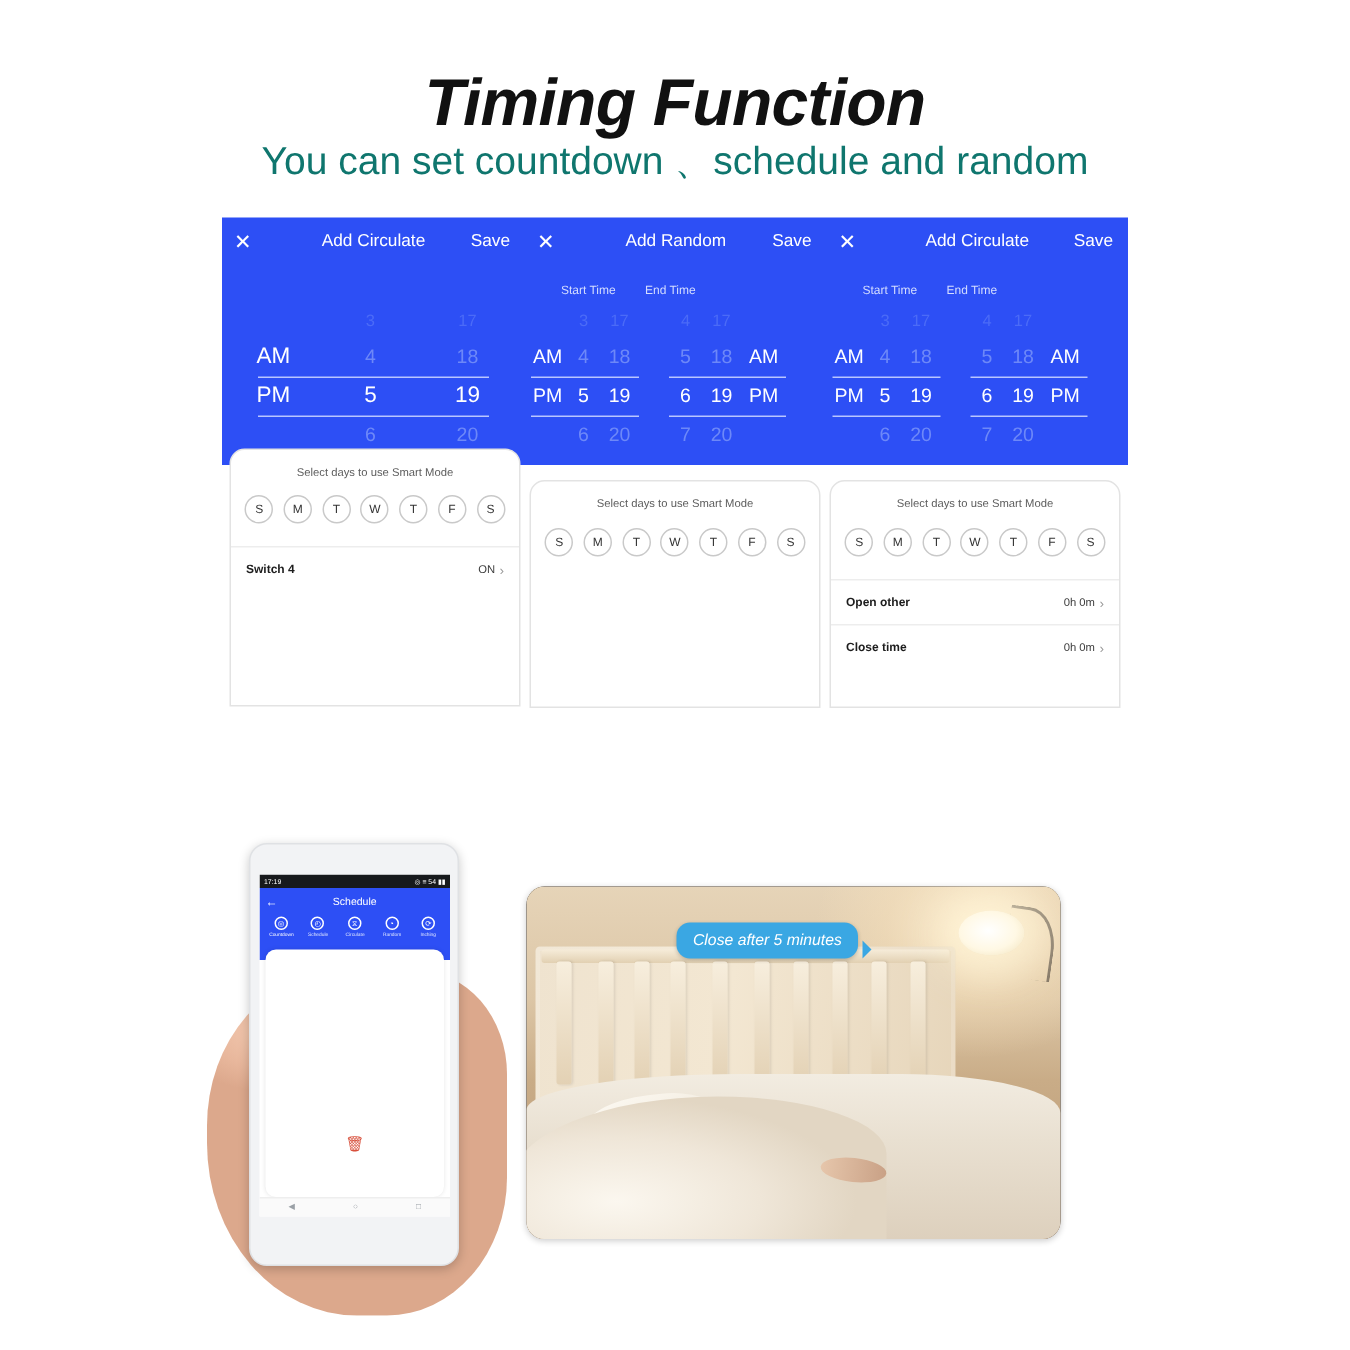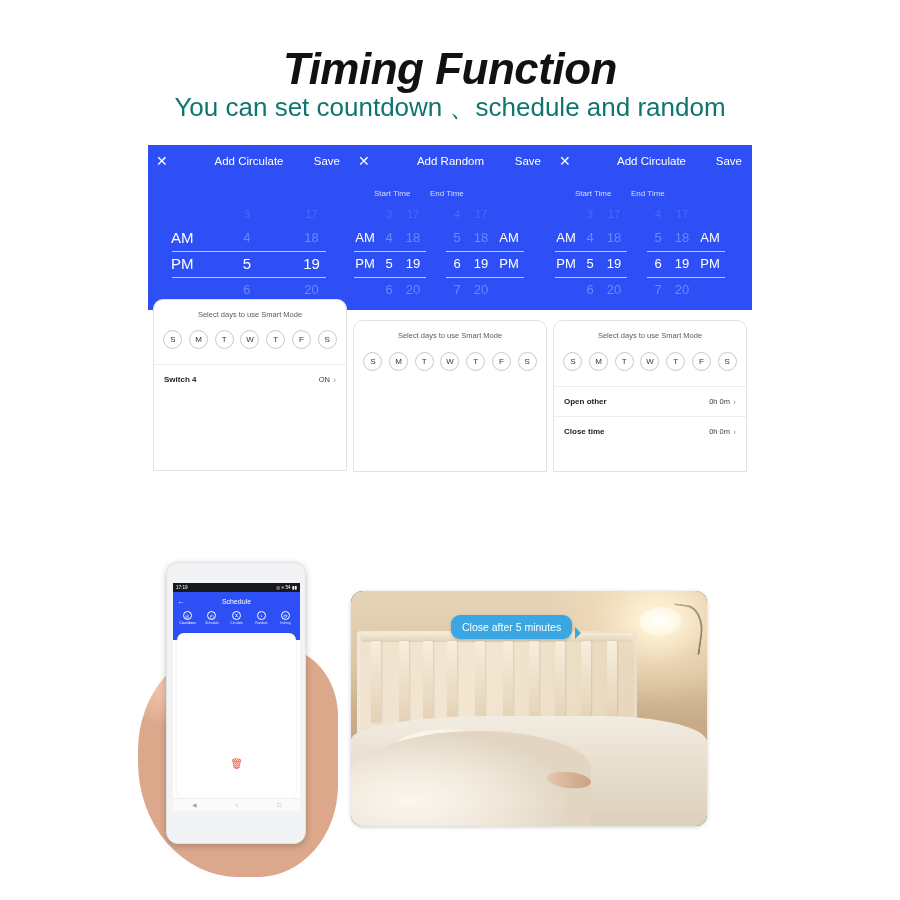--- a/index.html
+++ b/index.html
@@ -232,21 +232,21 @@
     box-shadow:0 0 26px 12px rgba(255,245,215,0.70);
   }
   #lamp-arm{
     position:absolute;right:4px;top:14px;width:30px;height:46px;
     border-top:2px solid #5b5248;border-right:2px solid #5b5248;
     border-radius:0 60% 0 0;transform:rotate(8deg);opacity:0.7;
   }
   #bubble{
     position:absolute;left:100px;top:24px;padding:6px 11px;
     background:#3aa7e3;border-radius:9px;color:#ffffff;font-size:10.5px;
-    white-space:nowrap;box-shadow:0 1px 3px rgba(0,0,0,0.22);
+    white-space:nowrap;box-shadow:0 1px 3px rgba(0,0,0,0.22);font-style:italic;
   }
   #bubble:after{
     content:"";position:absolute;right:-9px;top:12px;
     border:6px solid transparent;border-left-color:#3aa7e3;border-right:0;
   }
 </style>
 </head>
 <body>
 
 <div class="page">

